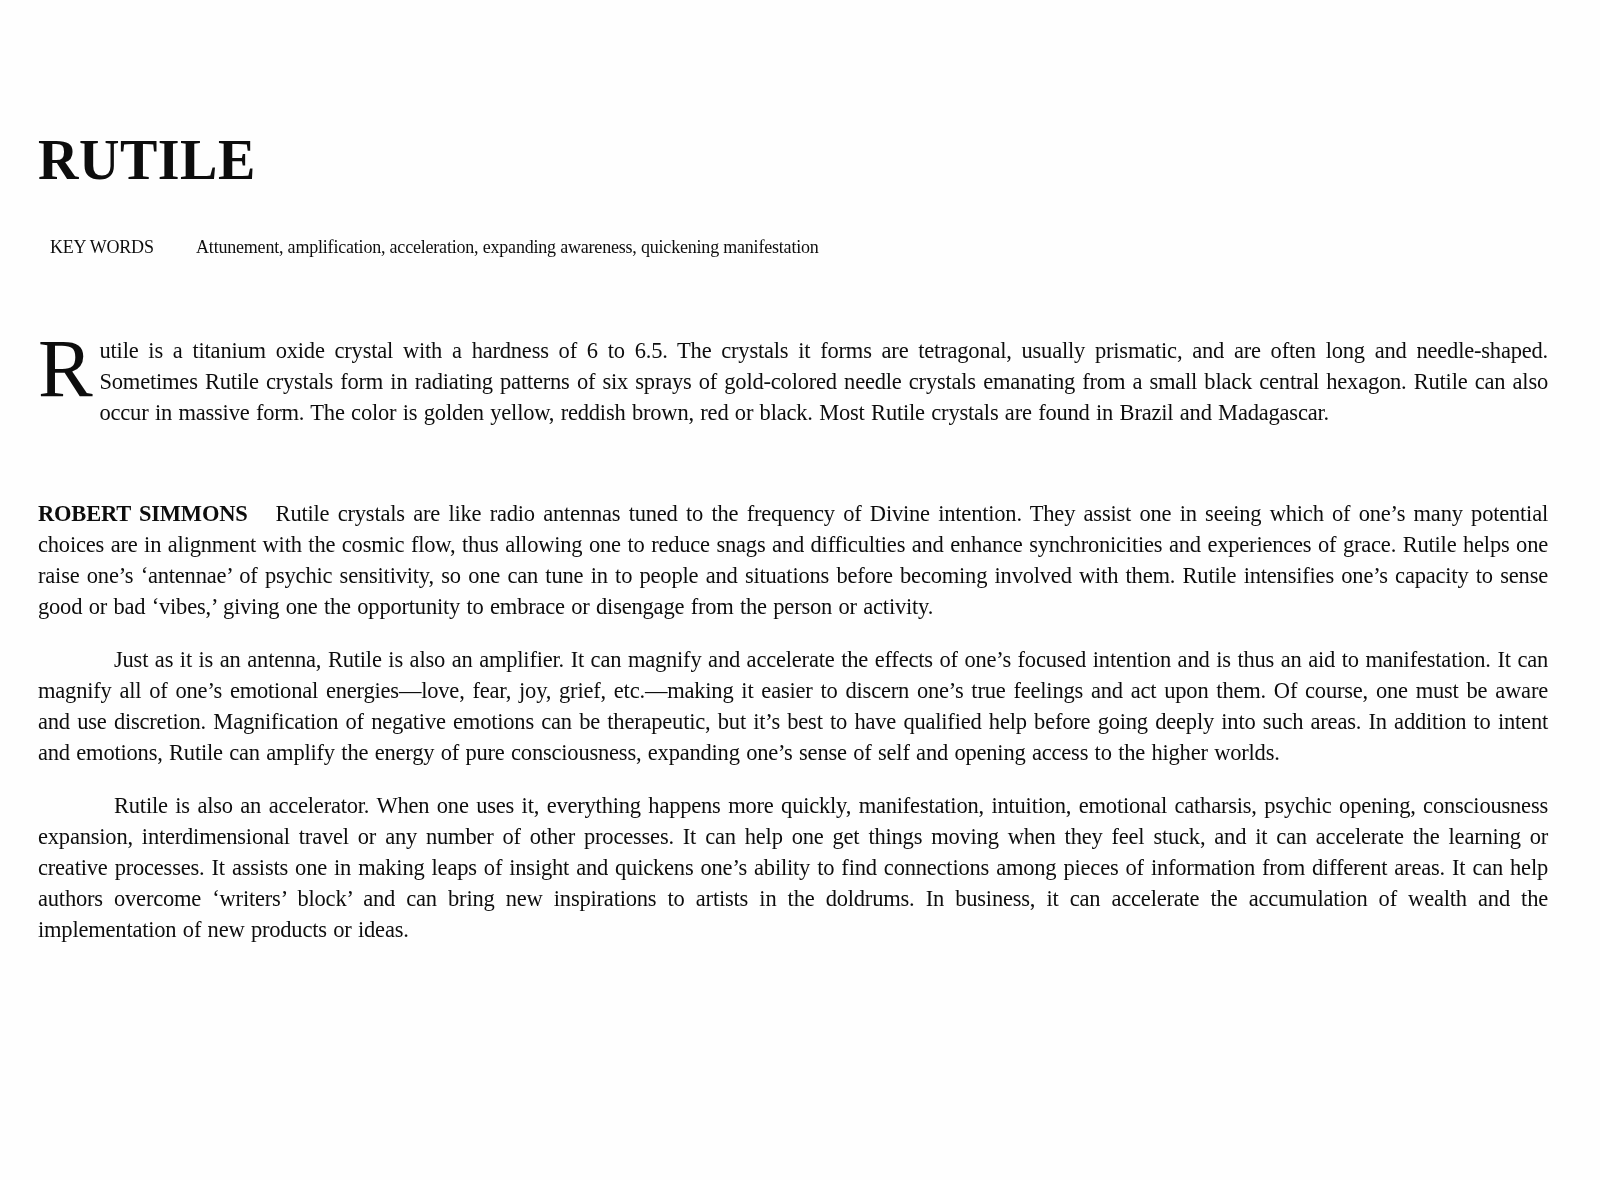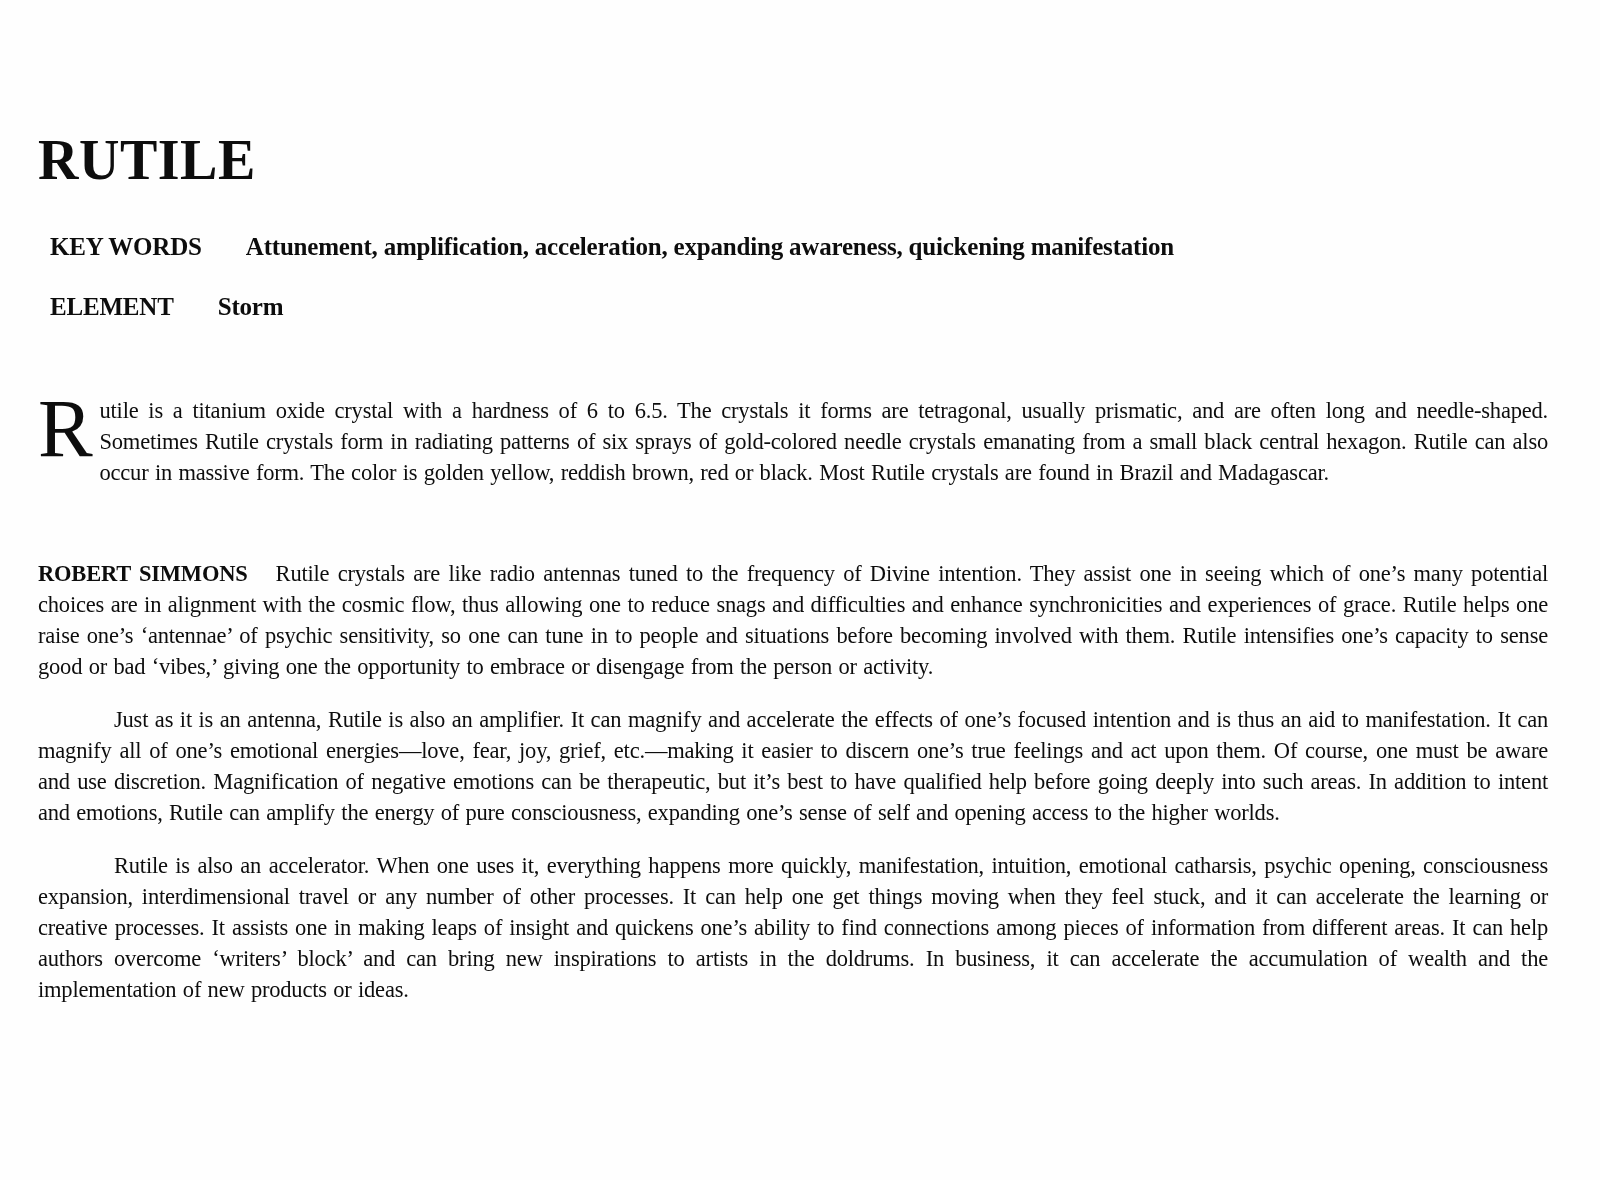--- a/index.html
+++ b/index.html
@@ -24,24 +24,24 @@
     font-size: 56px;
     line-height: 1.15;
     font-weight: bold;
     letter-spacing: 0.5px;
   }
   .attrs {
     margin-top: 40px;
     padding-left: 12px;
   }
   .attr-row {
-    font-size: 25px;
+    font-size: 18px;
     line-height: 30px;
     margin-bottom: 30px;
-    font-weight: bold;
+    font-weight: normal;
     letter-spacing: -0.2px;
   }
   .attr-label {
     display: inline-block;
   }
   .attr-value {
     display: inline-block;
     margin-left: 38px;
   }
   .body-text p {
@@ -82,24 +82,20 @@
 
 <div class="page">
 
   <h1 class="page-title">RUTILE</h1>
 
   <div class="attrs">
     <div class="attr-row">
       <span class="attr-label">KEY WORDS</span>
       <span class="attr-value">Attunement, amplification, acceleration, expanding awareness, quickening manifestation</span>
     </div>
-    <div class="attr-row">
-      <span class="attr-label">ELEMENT</span>
-      <span class="attr-value">Storm</span>
-    </div>
   </div>
 
   <div class="body-text">
 
     <p class="intro">
       <span class="dropcap">R</span><span>utile is a titanium oxide crystal with a hardness of 6 to 6.5. The crystals it forms are tetragonal, usually prismatic, and are often long and needle-shaped. Sometimes Rutile crystals form in radiating patterns of six sprays of gold-colored needle crystals emanating from a small black central hexagon. Rutile can also occur in massive form. The color is golden yellow, reddish brown, red or black. Most Rutile crystals are found in Brazil and Madagascar.</span>
     </p>
 
     <p class="simmons-lead">
       <span class="author-name">ROBERT SIMMONS</span><span>Rutile crystals are like radio antennas tuned to the frequency of Divine intention. They assist one in seeing which of one’s many potential choices are in alignment with the cosmic flow, thus allowing one to reduce snags and difficulties and enhance synchronicities and experiences of grace. Rutile helps one raise one’s ‘antennae’ of psychic sensitivity, so one can tune in to people and situations before becoming involved with them. Rutile intensifies one’s capacity to sense good or bad ‘vibes,’ giving one the opportunity to embrace or disengage from the person or activity.</span>

